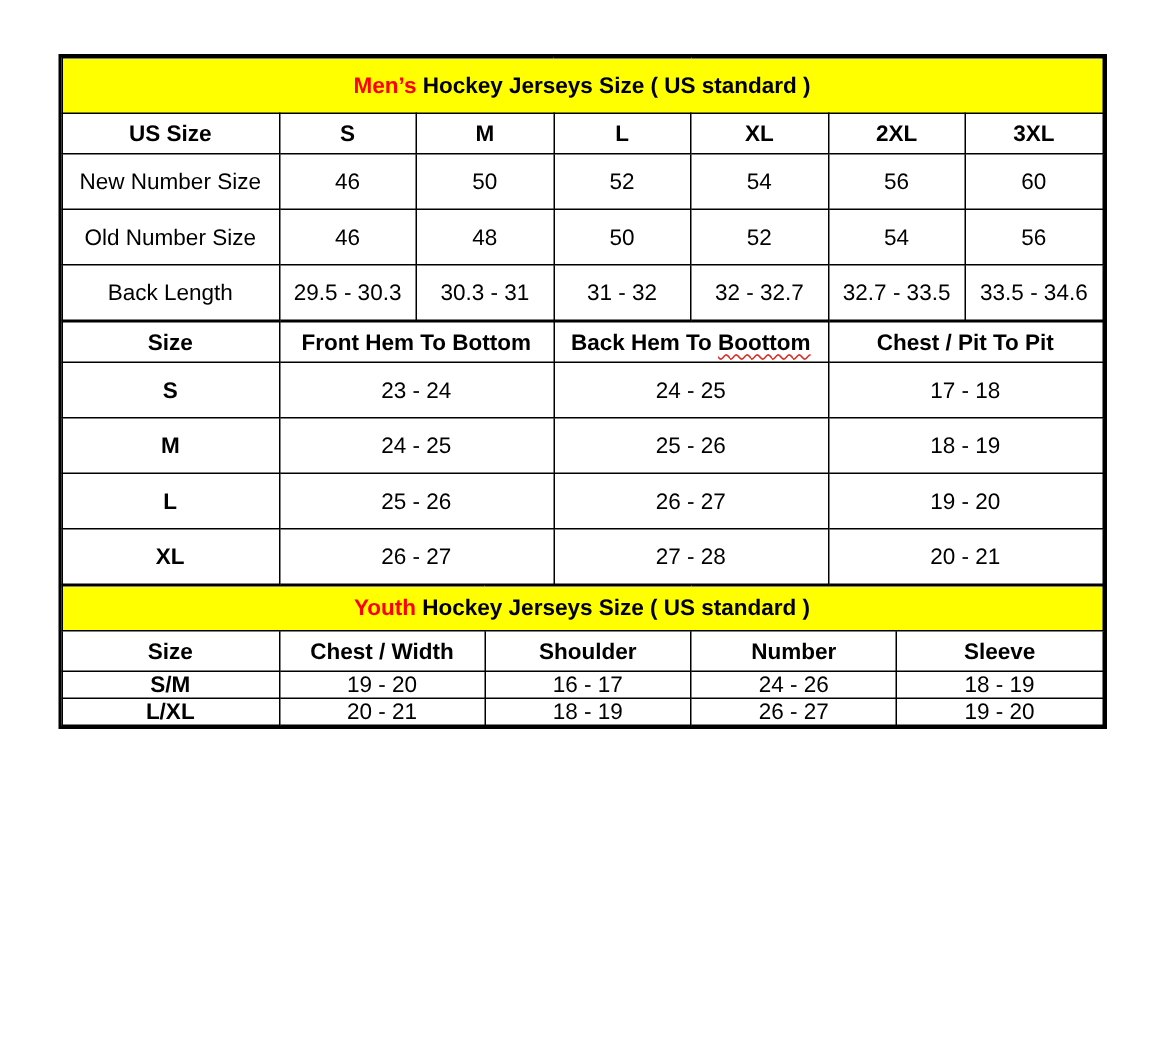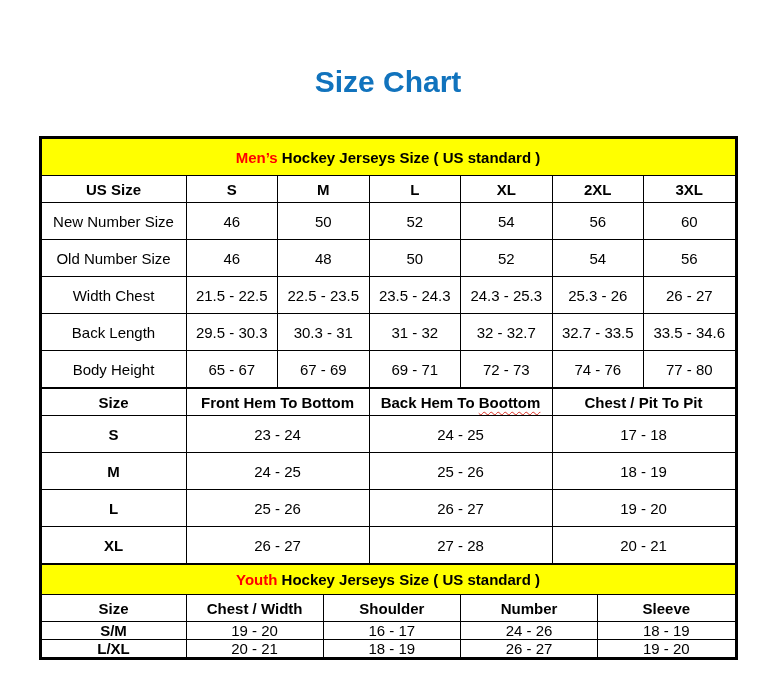--- a/index.html
+++ b/index.html
@@ -63,21 +63,20 @@
     text-decoration: underline wavy var(--squiggle);
     text-decoration-thickness: 1px;
     text-underline-offset: 3px;
   }
 </style>
 </head>
 <body>
 
 <div class="page">
 
-  <h1 class="title">Size Chart</h1>
 
   <div class="chart-wrap">
 
     <table class="size-table mens">
       <colgroup>
           <col class="col-label">
           <col>
           <col>
           <col>
           <col>
@@ -109,46 +108,28 @@
       <tr>
         <td class="row-label">Old Number Size</td>
         <td class="value">46</td>
         <td class="value">48</td>
         <td class="value">50</td>
         <td class="value">52</td>
         <td class="value">54</td>
         <td class="value">56</td>
       </tr>
       <tr>
-        <td class="row-label">Width Chest</td>
-        <td class="value">21.5 - 22.5</td>
-        <td class="value">22.5 - 23.5</td>
-        <td class="value">23.5 - 24.3</td>
-        <td class="value">24.3 - 25.3</td>
-        <td class="value">25.3 - 26</td>
-        <td class="value">26 - 27</td>
-      </tr>
-      <tr>
         <td class="row-label">Back Length</td>
         <td class="value">29.5 - 30.3</td>
         <td class="value">30.3 - 31</td>
         <td class="value">31 - 32</td>
         <td class="value">32 - 32.7</td>
         <td class="value">32.7 - 33.5</td>
         <td class="value">33.5 - 34.6</td>
       </tr>
-      <tr>
-        <td class="row-label">Body Height</td>
-        <td class="value">65 - 67</td>
-        <td class="value">67 - 69</td>
-        <td class="value">69 - 71</td>
-        <td class="value">72 - 73</td>
-        <td class="value">74 - 76</td>
-        <td class="value">77 - 80</td>
-      </tr>
       </tbody>
     </table>
 
     <table class="size-table womens">
       <colgroup>
           <col class="col-label">
           <col>
           <col>
           <col>
         </colgroup>

